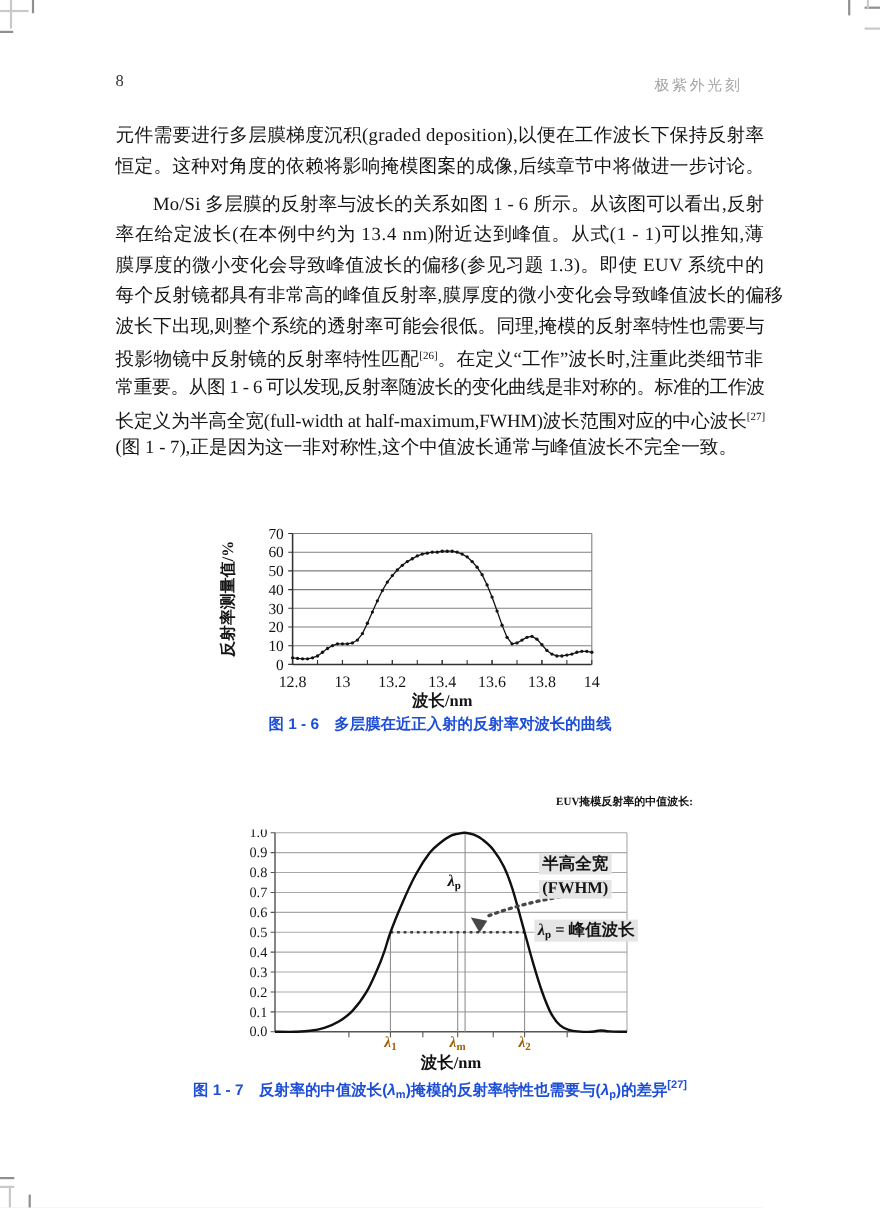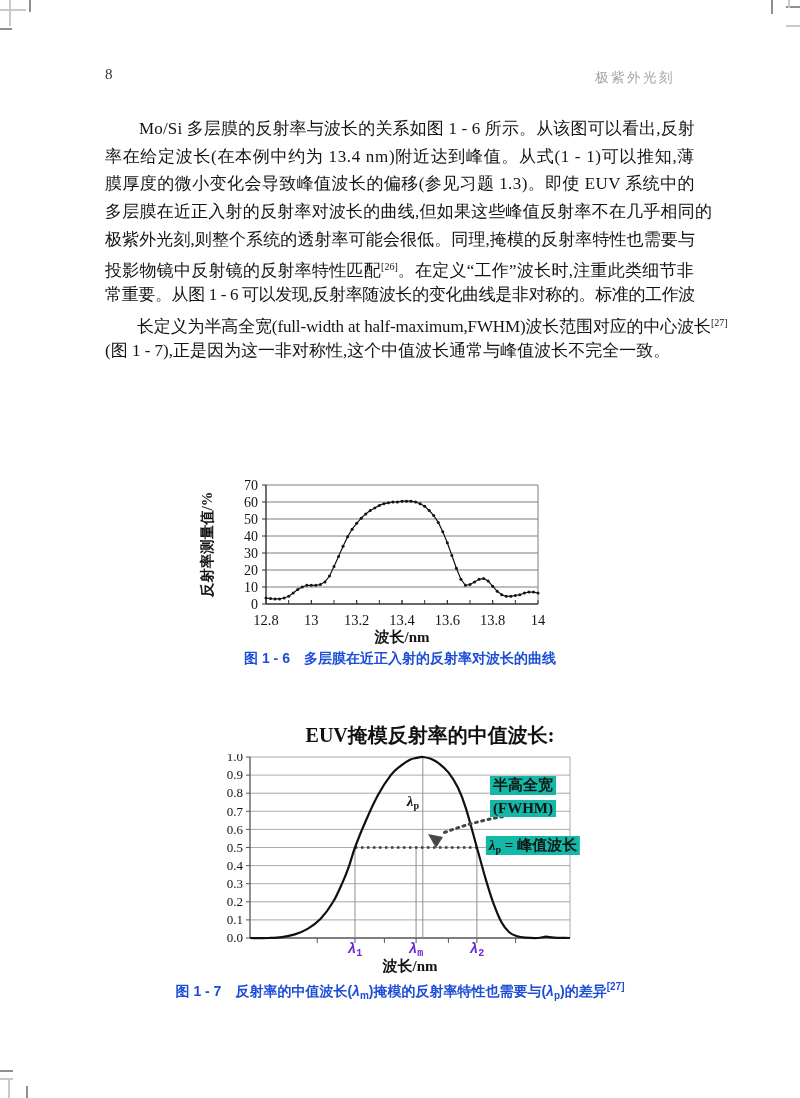--- a/index.html
+++ b/index.html
@@ -24,31 +24,31 @@
   
   #fig16-svg{position:absolute;left:160px;top:478px;}
   svg text{font-family:"Liberation Serif","DejaVu Serif",serif;fill:#141414;}
   .caption{position:absolute;left:50px;width:700px;text-align:center;
            font-family:"Liberation Sans","DejaVu Sans",sans-serif;font-weight:600;
            font-size:14px;color:#1d4ed8;}
   #fig16-caption{top:650px;}
   #fig16-subcaption{position:absolute;left:50px;top:679px;width:700px;text-align:center;
            font-size:12.5px;color:#222;}
   
-  #fig17-title{position:absolute;left:230px;top:722px;width:400px;text-align:center;
-           font-size:20px;font-weight:600;color:#111;}
+  #fig17-title{position:absolute;left:230px;top:722px;width:400px;text-align:right;
+           font-size:10px;font-weight:600;color:#111;}
   #fig17-formula{position:absolute;left:200px;top:742px;width:400px;text-align:center;
            font-size:15px;font-weight:600;color:#111;}
   #fig17-wrap{position:absolute;left:180px;top:754px;width:420px;height:230px;}
   #fig17-svg{position:absolute;left:0;top:0;}
   .f17lab{position:absolute;font-size:15px;font-weight:600;color:#141414;white-space:nowrap;}
-  .f17lab.bg{background:#14b8a6;padding:0 3px;}
+  .f17lab.bg{background:#e5e5e5;padding:0 3px;}
   .f17lab.ctr{transform:translateX(-50%);}
   .f17lab.rgt{transform:translateX(-100%);}
-  .f17tick{position:absolute;font-size:14px;font-weight:600;color:#6d28d9;transform:translateX(-50%);white-space:nowrap;font-family:Liberation Mono, monospace;}
+  .f17tick{position:absolute;font-size:14px;font-weight:600;color:#a16207;transform:translateX(-50%);white-space:nowrap;}
   #fig17-xlabel{position:absolute;font-size:15px;font-weight:700;transform:translateX(-50%);white-space:nowrap;color:#111;}
   #fig17-caption{top:981px;}
 </style>
 </head>
 <body>
 
 <div class="page">
 
   <div class="mark" style="left:9px;top:0;width:1.5px;height:26px;"></div>
   <div class="mark" style="left:0;top:9px;width:26px;height:1.5px;"></div>
@@ -61,30 +61,32 @@
   <div class="mark dark" style="left:0;top:1070px;width:13px;height:1.5px;"></div>
   <div class="mark" style="left:8px;top:1078px;width:1.5px;height:20px;"></div>
   <div class="mark" style="left:0;top:1078px;width:13px;height:1.5px;"></div>
   <div class="mark dark" style="left:26px;top:1086px;width:2px;height:12px;"></div>
 
   <div class="pagenum">8</div>
   <div class="runhead">极紫外光刻</div>
 
   <div class="body-text" id="body-text">
       <div class="para p1">
+        <div class="line"><span style="letter-spacing: 0.241168px;"><span>元件需要进行多层膜梯度沉积(graded deposition),以便在工作波长下保持反射率</span></span></div>
+        <div class="line"><span style="letter-spacing: 0.221429px;"><span>恒定。这种对角度的依赖将影响掩模图案的成像,后续章节中将做进一步讨论。</span></span></div>
       </div>
       <div class="para p2">
         <div class="line indent"><span style="letter-spacing: 0.153963px;"><span>Mo/Si 多层膜的反射率与波长的关系如图 1 - 6 所示。从该图可以看出,反射</span></span></div>
         <div class="line"><span style="letter-spacing: 0.681108px;"><span>率在给定波长(在本例中约为 13.4 nm)附近达到峰值。从式(1 - 1)可以推知,薄</span></span></div>
         <div class="line"><span style="letter-spacing: 0.426172px;"><span>膜厚度的微小变化会导致峰值波长的偏移(参见习题 1.3)。即使 EUV 系统中的</span></span></div>
-        <div class="line"><span style="letter-spacing: 0.221429px;"><span>多层膜在近正入射的反射率对波长的曲线,但如果这些峰值反射率不在几乎相同的</span></span></div>
-        <div class="line"><span style="letter-spacing: 0.0972222px;"><span>极紫外光刻,则整个系统的透射率可能会很低。同理,掩模的反射率特性也需要与</span></span></div>
+        <div class="line"><span style="letter-spacing: 0.221429px;"><span>每个反射镜都具有非常高的峰值反射率,膜厚度的微小变化会导致峰值波长的偏移</span></span></div>
+        <div class="line"><span style="letter-spacing: 0.0972222px;"><span>波长下出现,则整个系统的透射率可能会很低。同理,掩模的反射率特性也需要与</span></span></div>
         <div class="line"><span style="letter-spacing: 0.25601px;"><span>投影物镜中反射镜的反射率特性匹配</span><sup class="ref">[26]</sup><span>。在定义“工作”波长时,注重此类细节非</span></span></div>
         <div class="line"><span style="letter-spacing: -0.363948px; text-align: center;"><span>常重要。从图 1 - 6 可以发现,反射率随波长的变化曲线是非对称的。标准的工作波</span></span></div>
-        <div class="line"><span style="letter-spacing: -0.141741px; margin-left: 32px;"><span>长定义为半高全宽(full-width at half-maximum,FWHM)波长范围对应的中心波长</span><sup class="ref">[27]</sup></span></div>
+        <div class="line"><span style="letter-spacing: -0.141741px;"><span>长定义为半高全宽(full-width at half-maximum,FWHM)波长范围对应的中心波长</span><sup class="ref">[27]</sup></span></div>
         <div class="line no-fill"><span><span>(图 1 - 7),正是因为这一非对称性,这个中值波长通常与峰值波长不完全一致。</span></span></div>
       </div>
     </div>
 
   <svg id="fig16-svg" width="460" height="172" viewBox="0 0 460 172">
       <line x1="106" y1="126" x2="378" y2="126" stroke="#333333" stroke-width="1.4"></line>
       <line x1="102" y1="126" x2="106" y2="126" stroke="#333333" stroke-width="1"></line>
       <text x="98" y="130.8" text-anchor="end" font-size="14">0</text>
       <line x1="106" y1="109" x2="378" y2="109" stroke="#7f7f7f" stroke-width="1"></line>
       <line x1="102" y1="109" x2="106" y2="109" stroke="#333333" stroke-width="1"></line>

